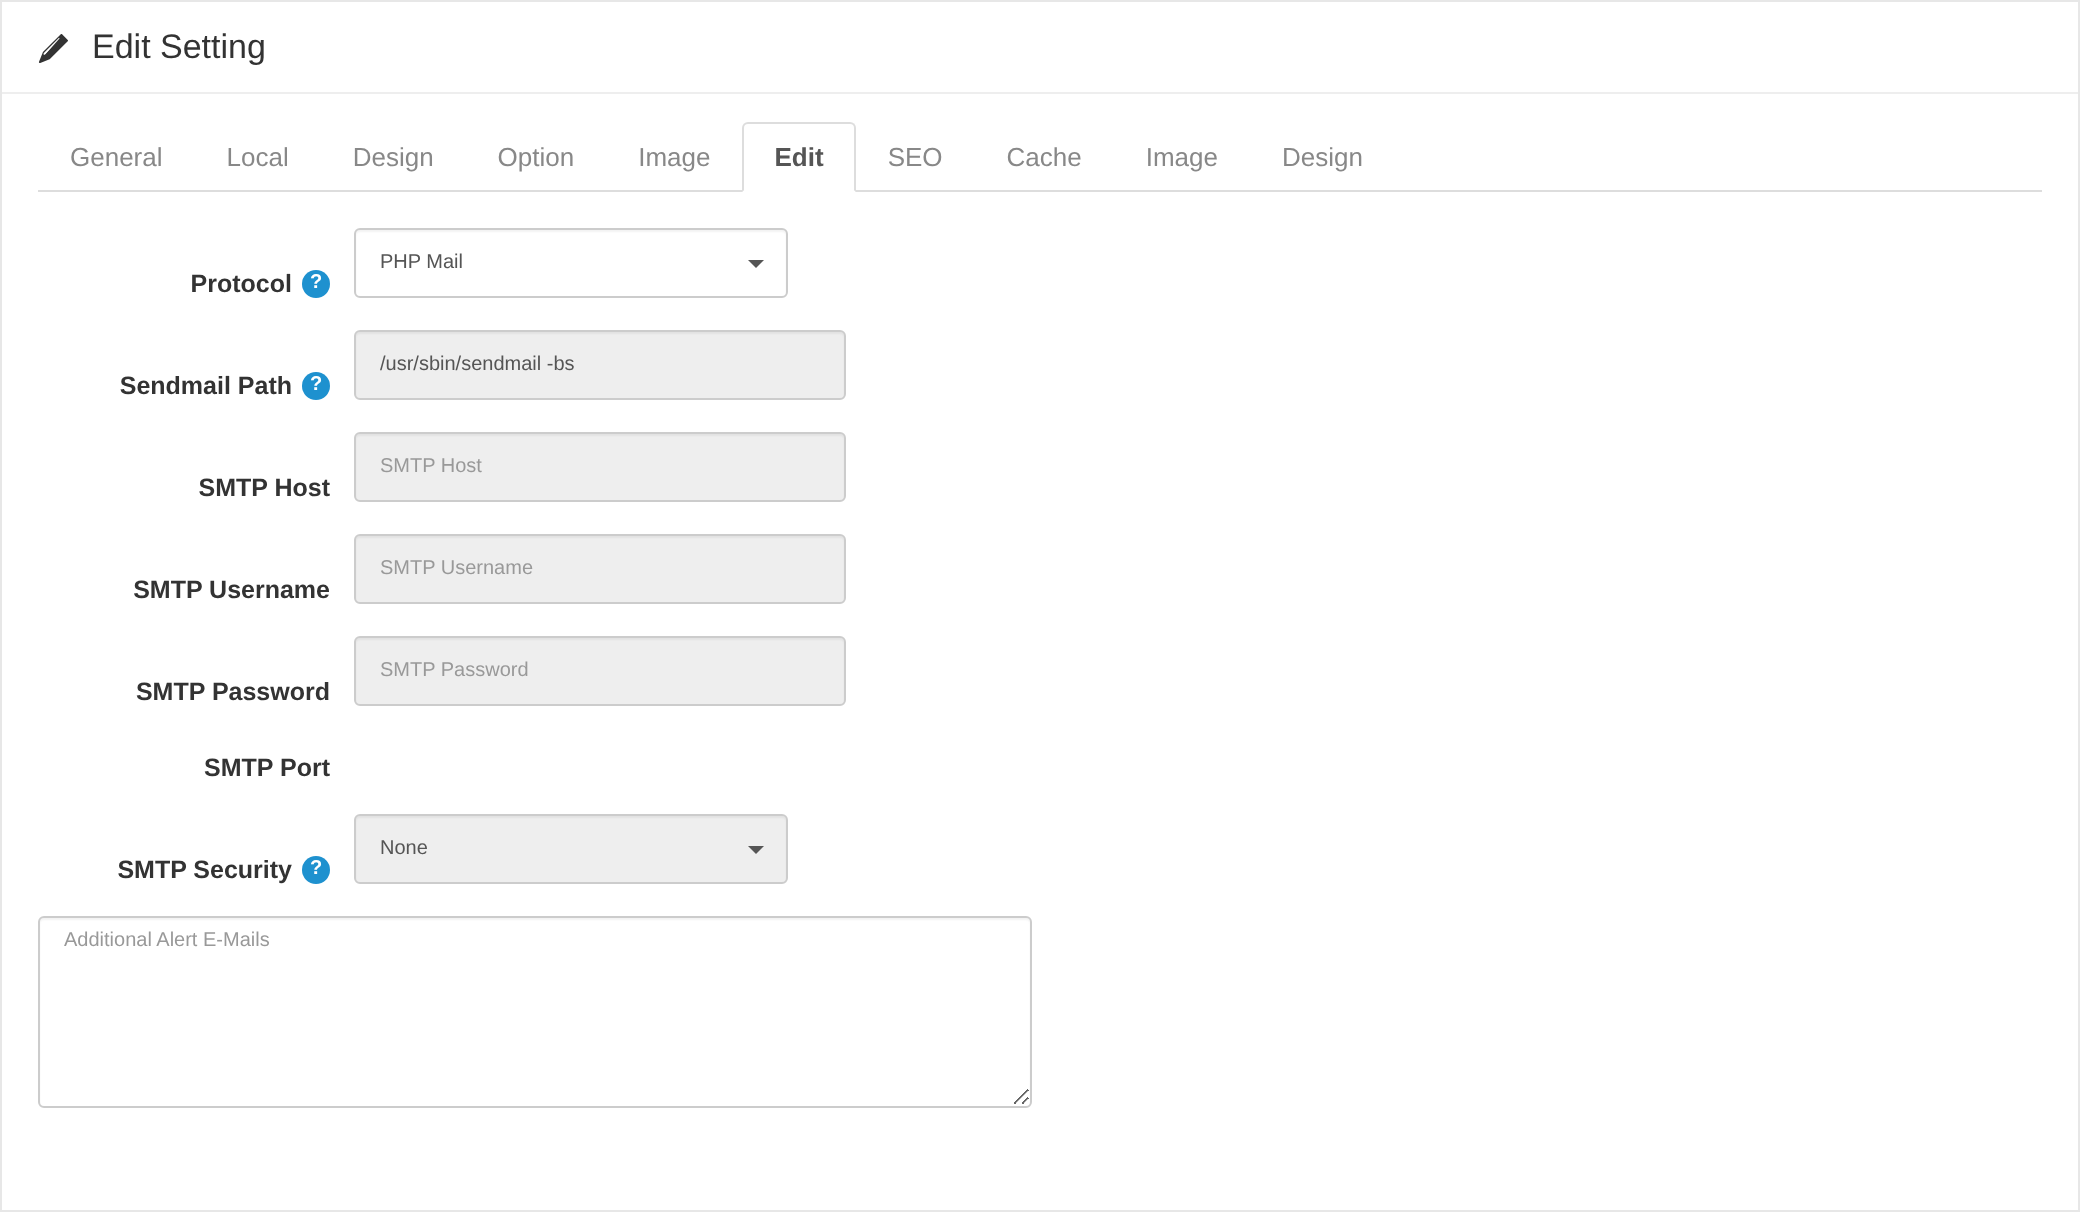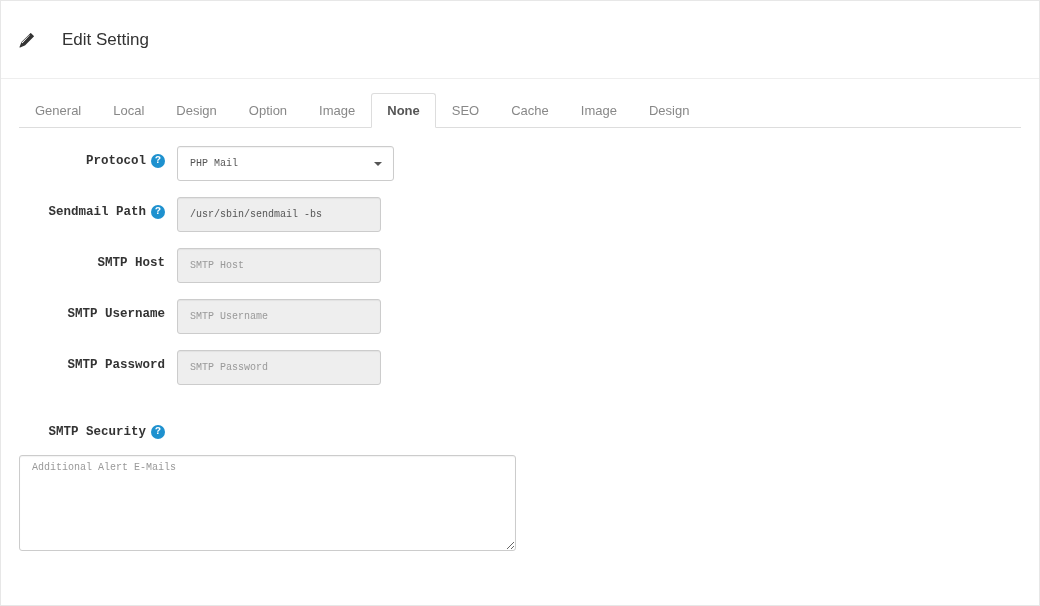--- a/index.html
+++ b/index.html
@@ -19,21 +19,21 @@
     position: relative;
   }
   .panel-heading {
     padding: 13px 18px 12px 18px;
     border-bottom: 1px solid #eee;
     display: flex;
     align-items: center;
     gap: 12px;
   }
   .panel-heading h3 {
-    margin: 16px;
+    margin: 0;
     font-size: 17px;
     font-weight: 400;
     color: #333;
   }
   .pencil-icon {
     width: 15px;
     height: 15px;
     display: inline-block;
   }
   .panel-body {
@@ -63,23 +63,22 @@
   .nav-tabs li.active a {
     color: #555;
     font-weight: 700;
     background: #fff;
     border: 1px solid #ddd;
     border-bottom-color: #fff;
   }
   .form-horizontal { }
   .form-group {
     display: flex;
-    align-items: flex-start;
+    align-items: flex-end;
     margin-bottom: 16px;
-    font-family: Liberation Mono, monospace;
   }
   .control-label {
     width: 158px;
     text-align: right;
     padding-right: 12px;
     padding-top: 8px;
     font-weight: 700;
     color: #333;
     font-size: 12.5px;
     display: flex;
@@ -116,21 +115,21 @@
     outline: none;
     font-family: inherit;
   }
   .form-control::placeholder { color: #999; }
   .form-control[readonly], .form-control[disabled] {
     background: #eee;
     color: #555;
   }
   .form-control[disabled]::placeholder,
   .form-control[readonly]::placeholder { color: #999; }
-  .w-narrow { width: 204px; }
+  .w-narrow { width: 246px; }
   .w-wide { width: 497px; }
   textarea.form-control {
     height: 96px;
     resize: both;
   }
   .select-wrap {
     position: relative;
     width: 217px;
   }
   .select-wrap .form-control {
@@ -181,21 +180,21 @@
       <li>
           <a>Design</a>
         </li>
       <li>
           <a>Option</a>
         </li>
       <li>
           <a>Image</a>
         </li>
       <li class="active">
-          <a>None</a>
+          <a>Edit</a>
         </li>
       <li>
           <a>SEO</a>
         </li>
       <li>
           <a>Cache</a>
         </li>
       <li>
           <a>Image</a>
         </li>
@@ -250,27 +249,36 @@
       <div class="form-group">
         <label class="control-label">
           <span>SMTP Password</span>
         </label>
         <div class="col-input">
           <input class="form-control w-narrow" disabled="" placeholder="SMTP Password" style="">
         </div>
       </div>
 
       <div class="form-group">
+        <label class="control-label">
+          <span>SMTP Port</span>
+        </label>
       </div>
 
       <div class="form-group">
         <label class="control-label">
           <span>SMTP Security</span>
           <span class="help-icon">?</span>
         </label>
+        <div class="col-input">
+          <div class="select-wrap disabled">
+            <input class="form-control" disabled="" value="None" style="">
+            <span class="select-caret"></span>
+          </div>
+        </div>
       </div>
 
       <div class="form-group">
         <div class="col-input">
           <textarea class="form-control w-wide" placeholder="Additional Alert E-Mails" style=""></textarea>
         </div>
       </div>
 
     </div>
 

